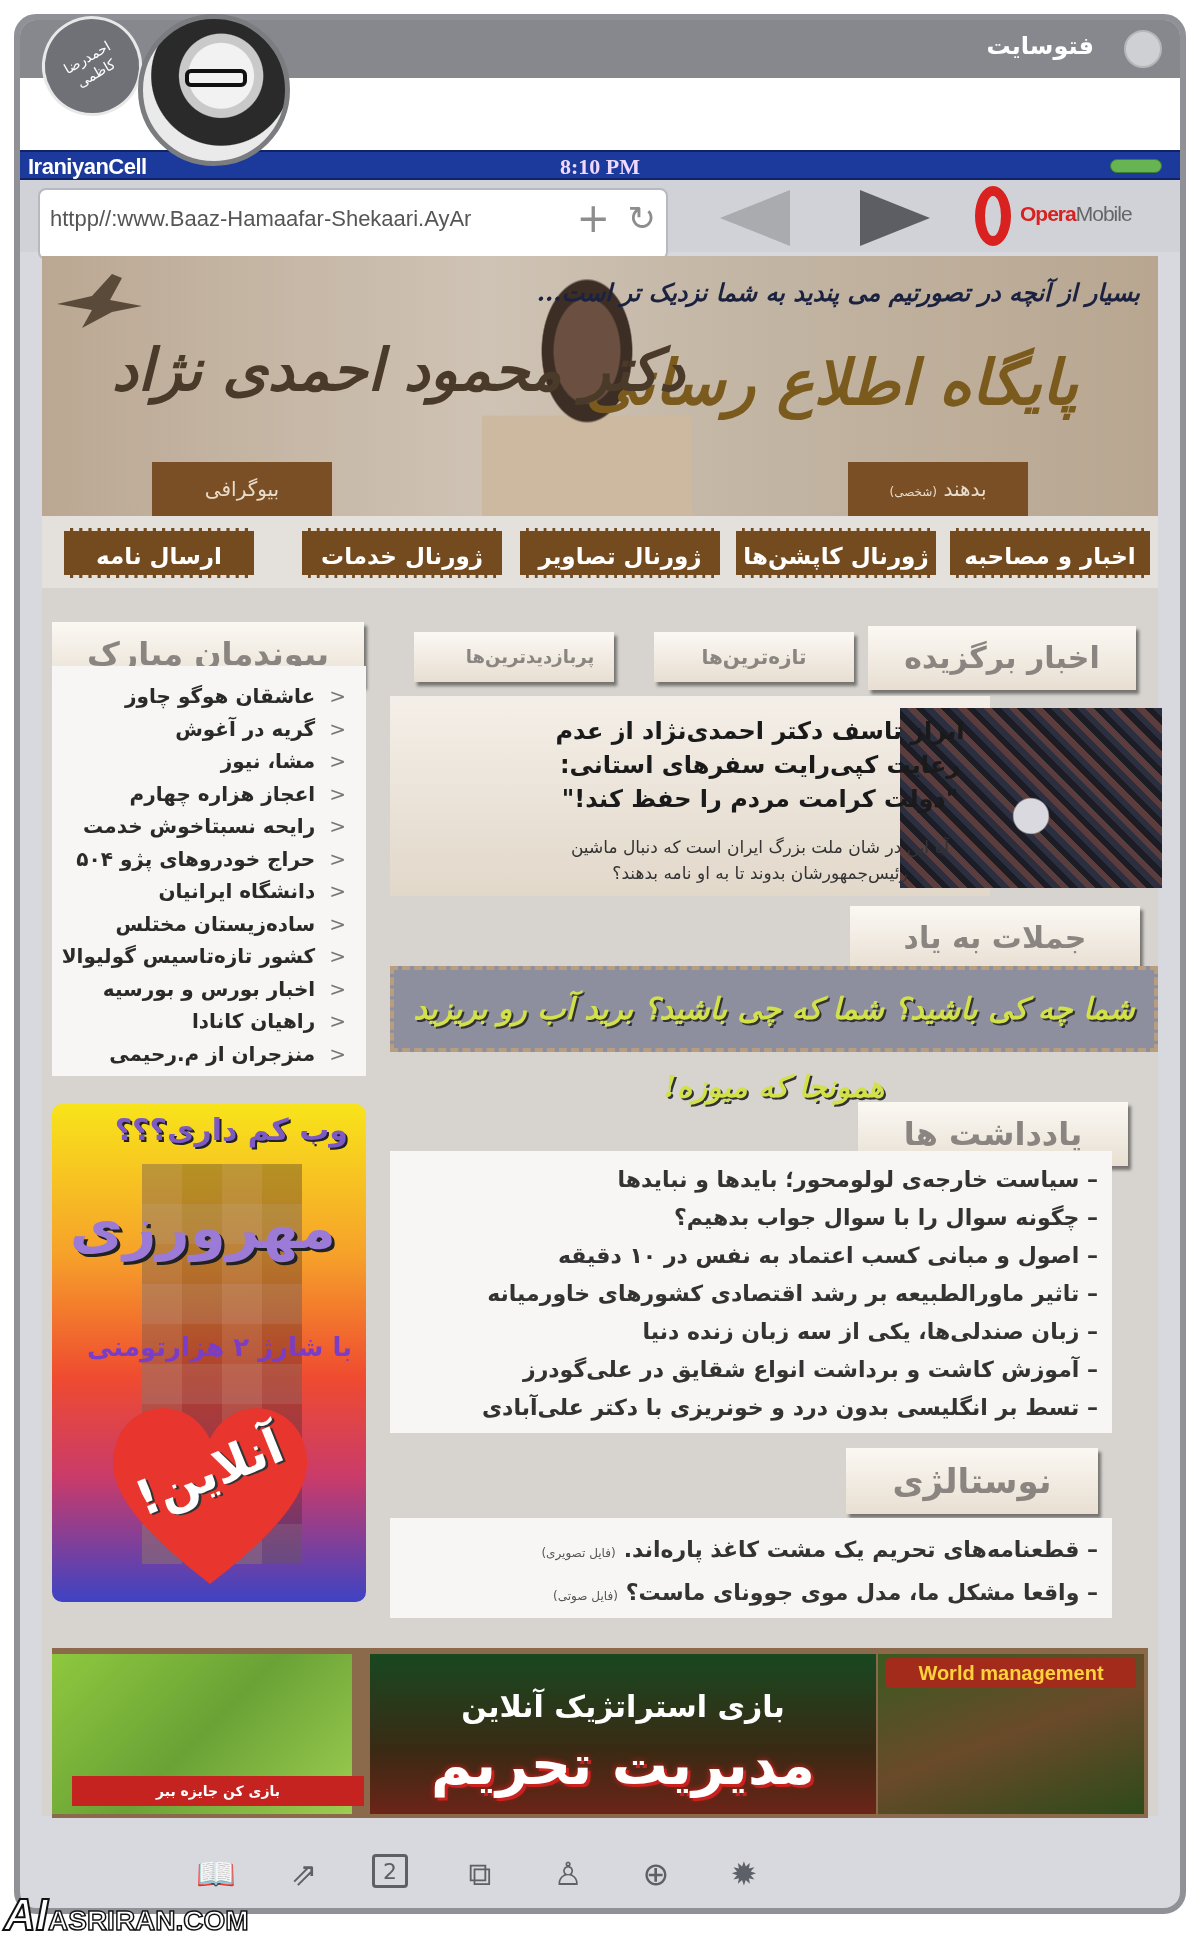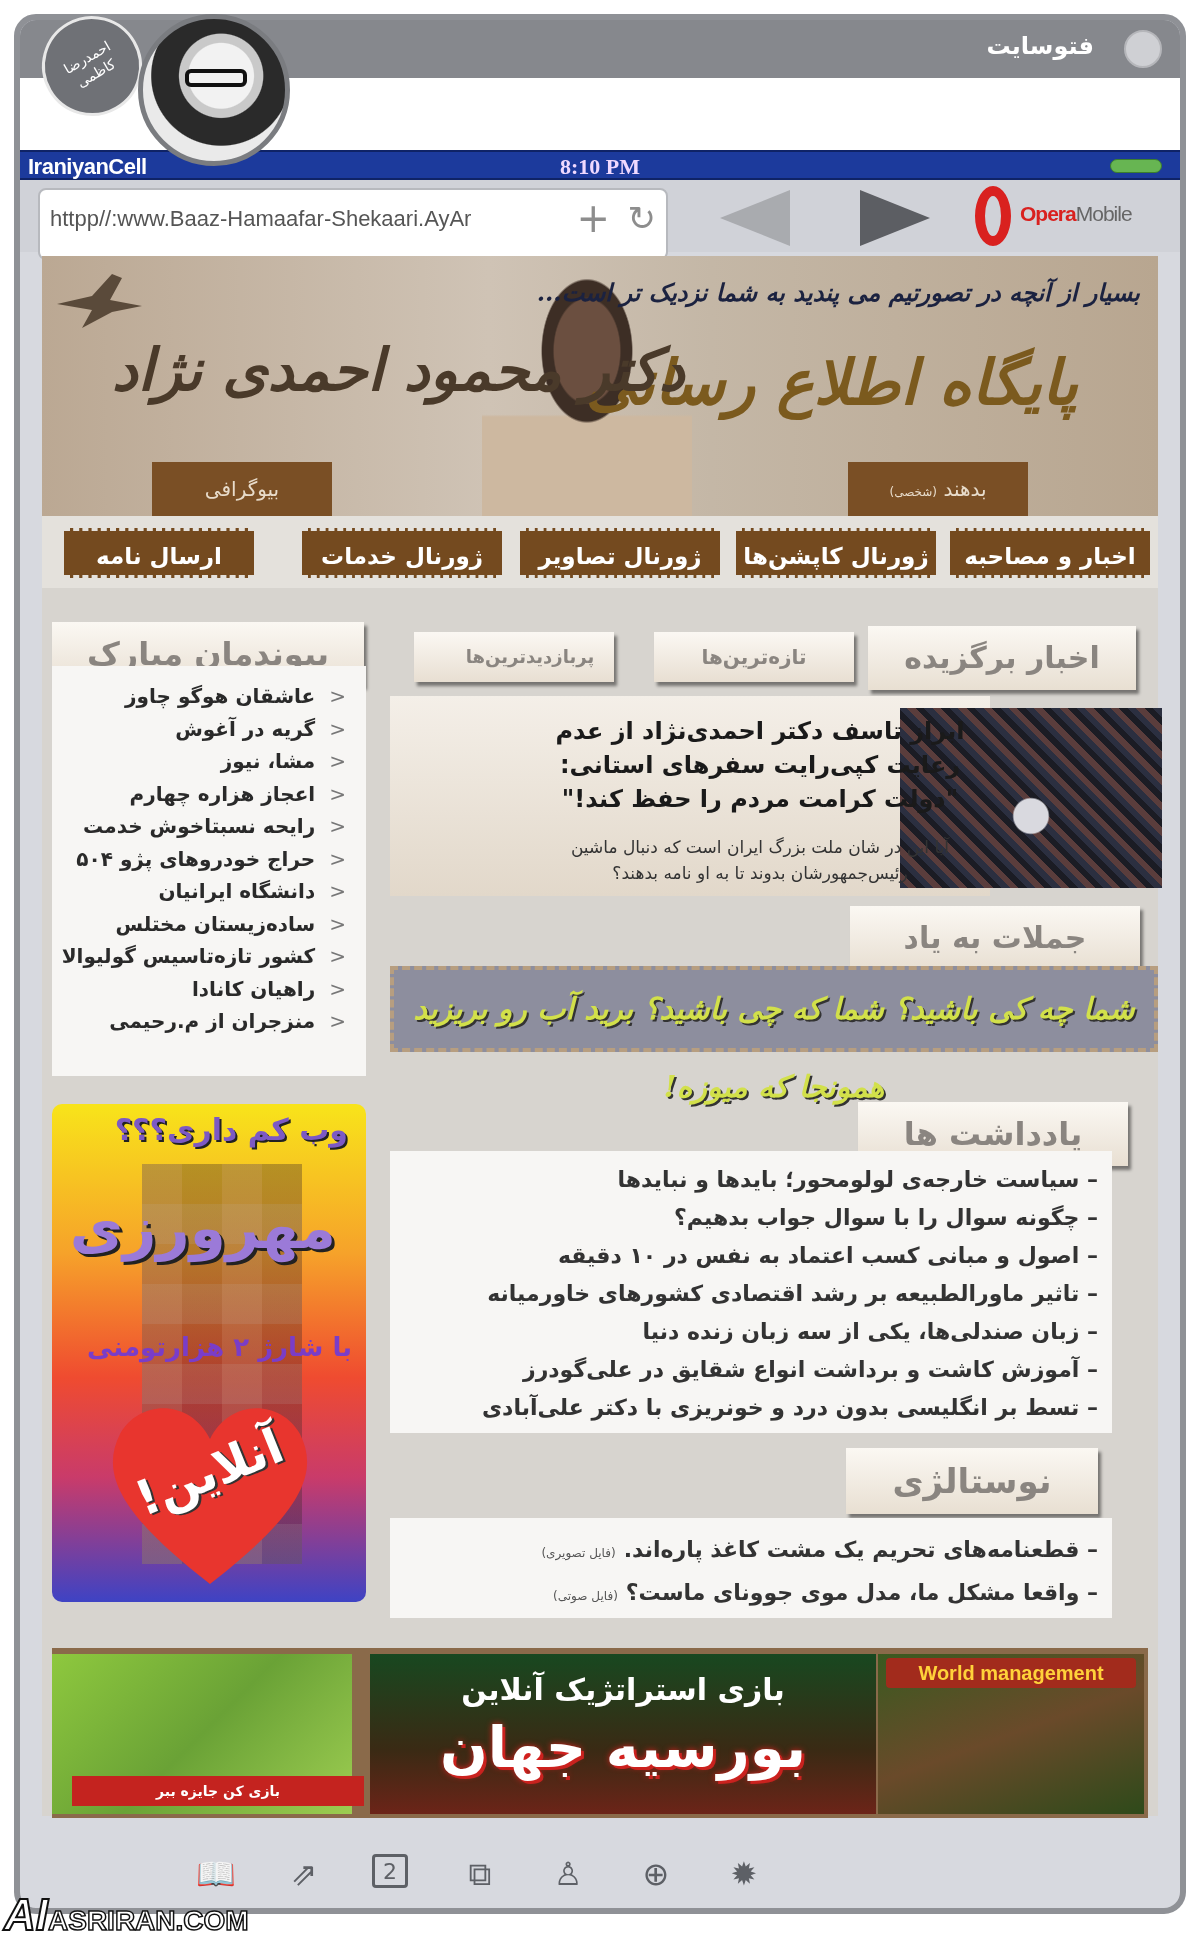--- a/index.html
+++ b/index.html
@@ -129,21 +129,21 @@
   .ad-line2 { position: absolute; right: 30px; top: 90px; font-size: 58px; font-weight: bold; color: #9b7ad8; direction: rtl; text-shadow: 3px 3px 0 #222; }
   .ad-line3 { position: absolute; right: 14px; top: 228px; font-size: 26px; font-weight: bold; color: #7a3dc8; direction: rtl; }
   .ad-heart { position: absolute; left: 48px; top: 290px; width: 220px; height: 200px; }
   .ad-line4 { position: absolute; left: 80px; top: 340px; font-size: 48px; font-weight: bold; color: #fff; direction: rtl; transform: rotate(-22deg); text-shadow: 2px 2px 0 #333; }
 
   
   .game-banner { position: absolute; left: 10px; top: 1392px; width: 1096px; height: 170px; background: #8a6a4a; }
   .game-left { position: absolute; left: 0; top: 6px; width: 300px; height: 160px; background: linear-gradient(135deg,#8ec83e,#6aa236 50%,#9dcd51); }
   .game-left .strip { position: absolute; left: 20px; bottom: 8px; width: 292px; height: 30px; background: #c4231f; color: #fff; font-size: 14px; text-align: center; line-height: 30px; direction: rtl; font-weight: bold; }
   .game-mid { position: absolute; left: 318px; top: 6px; width: 506px; height: 160px; background: linear-gradient(180deg,#184820,#3a2a14 60%,#6c2418); text-align: center; }
-  .game-mid .l1 { direction: rtl; color: #fff; font-size: 30px; font-weight: bold; padding-top: 18px; }
+  .game-mid .l1 { direction: rtl; color: #fff; font-size: 30px; font-weight: bold; padding-top: 35px; }
   .game-mid .l2 { direction: rtl; color: #fff; font-size: 56px; font-weight: bold; padding-top: 8px; text-shadow: 0 0 6px #d9211f, 3px 3px 0 #c4231f; }
   .game-right { position: absolute; left: 826px; top: 6px; width: 266px; height: 160px; background: linear-gradient(160deg,#3a5a20,#6a4a2a 50%,#2e4a1a); }
   .game-right .wm { position: absolute; left: 8px; top: 4px; width: 250px; height: 30px; background: #a22b1c; color: #ffd23a; font-size: 20px; font-weight: bold; text-align: center; line-height: 30px; font-family: "Liberation Sans", sans-serif; border-radius: 4px; }
 
   
   .toolbar { position: absolute; left: 0; top: 1820px; right: 0; height: 70px; }
   .tb-icon { position: absolute; top: 14px; width: 40px; height: 40px; font-size: 32px; color: #5d6066; text-align: center; line-height: 40px; }
 
   .watermark { position: absolute; left: 4px; top: 1890px; font-family: "Liberation Sans", sans-serif; font-weight: bold; z-index: 5; }
   .watermark .ai { font-size: 44px; color: #fff; -webkit-text-stroke: 2px #111; font-style: italic; }
@@ -236,20 +236,21 @@
     <div class="links-box">
       <div class="link-item"><span class="chev">&lt;</span><span>عاشقان هوگو چاوز</span></div>
       <div class="link-item"><span class="chev">&lt;</span><span>گریه در آغوش</span></div>
       <div class="link-item"><span class="chev">&lt;</span><span>مشا، نیوز</span></div>
       <div class="link-item"><span class="chev">&lt;</span><span>اعجاز هزاره چهارم</span></div>
       <div class="link-item"><span class="chev">&lt;</span><span>رایحه نسبتاخوش خدمت</span></div>
       <div class="link-item"><span class="chev">&lt;</span><span>حراج خودروهای پژو ۵۰۴</span></div>
       <div class="link-item"><span class="chev">&lt;</span><span>دانشگاه ایرانیان</span></div>
       <div class="link-item"><span class="chev">&lt;</span><span>ساده‌زیستان مختلس</span></div>
       <div class="link-item"><span class="chev">&lt;</span><span>کشور تازه‌تاسیس گولیوالا</span></div>
+      <div class="link-item"><span class="chev">&lt;</span><span>اخبار بورس و بورسیه</span></div>
       <div class="link-item"><span class="chev">&lt;</span><span>راهیان کانادا</span></div>
       <div class="link-item"><span class="chev">&lt;</span><span>منزجران از م.رحیمی</span></div>
     </div>
 
     <div class="ad-box">
       <div class="pix"></div>
       <span class="ad-line1">وب کم داری؟؟؟</span>
       <span class="ad-line2">مهرورزی</span>
       <span class="ad-line3">با شارژ ۲ هزارتومنی</span>
       <svg class="ad-heart" viewBox="0 0 220 200">
@@ -257,21 +258,21 @@
       </svg>
       <span class="ad-line4">آنلاین!</span>
     </div>
 
     <div class="game-banner">
       <div class="game-left">
         <div class="strip">بازی کن جایزه ببر</div>
       </div>
       <div class="game-mid">
         <div class="l1">بازی استراتژیک آنلاین</div>
-        <div class="l2">بورسیه جهان</div>
+        <div class="l2">مدیریت تحریم</div>
       </div>
       <div class="game-right">
         <div class="wm">World management</div>
       </div>
     </div>
   </div>
 
   <div class="toolbar">
     <span class="tb-icon" style="left:176px;">📖</span>
     <span class="tb-icon" style="left:264px;">⇗</span>

